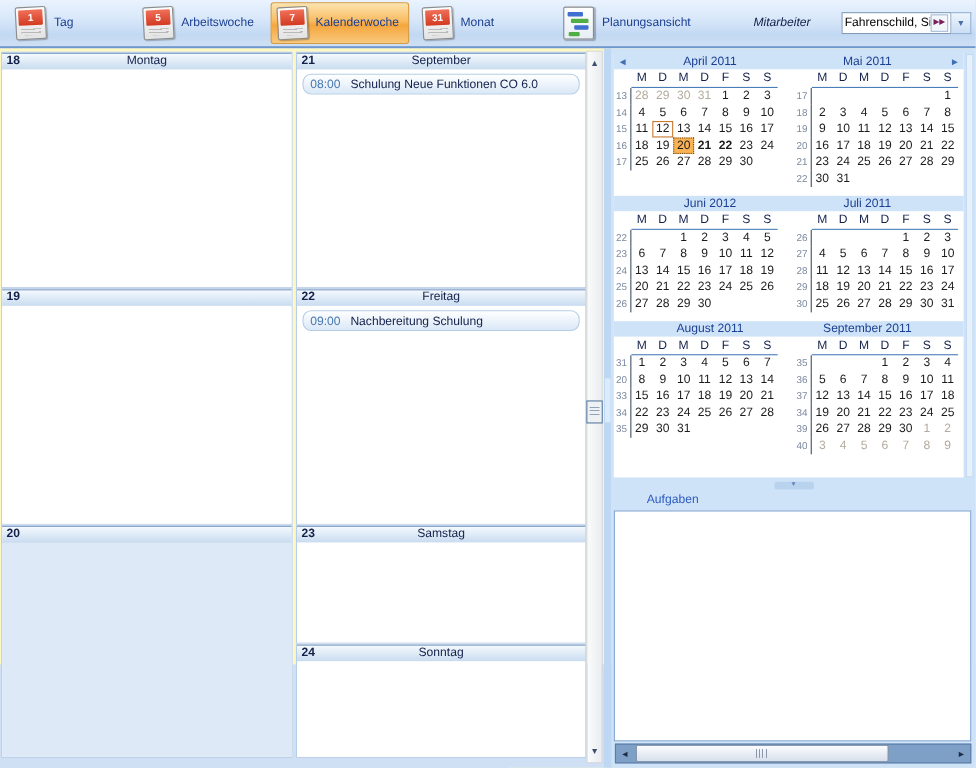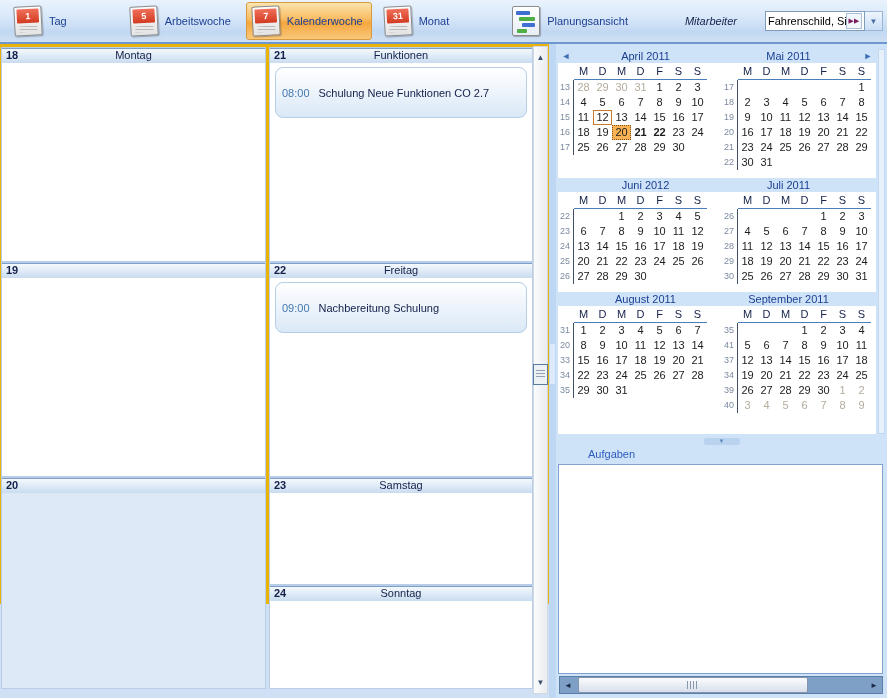--- a/index.html
+++ b/index.html
@@ -17,29 +17,29 @@
   .gantt-icon .g1{left:6px;top:10px;width:16px;background:#4fae44;}
   .gantt-icon .b2{left:9px;top:16px;width:13px;background:#3f6fd0;}
   .gantt-icon .g2{left:4px;top:22px;width:10px;background:#4fae44;}
   .mitarbeiter-label{color:#13204a;font-style:italic;}
   .combo{display:flex;align-items:center;margin-left:28px;}
   .combo-field{width:100px;height:20px;background:#fff;border:1px solid #7f9db9;display:flex;align-items:center;padding:0 2px;box-sizing:border-box;}
   .combo-text{flex:1;color:#000;white-space:nowrap;overflow:hidden;}
   .dd-open{width:14px;height:14px;border:1px solid #a9bed7;background:#f2f7fc;color:#7a1f5c;font-size:7px;line-height:14px;text-align:center;cursor:pointer;}
   .dd-arrow{width:18px;height:20px;border:1px solid #9ab4d6;border-left:none;background:linear-gradient(#eef5fd,#cadef5);color:#4a6fa5;font-size:8px;line-height:20px;text-align:center;cursor:pointer;box-sizing:border-box;}
   
-  .main{position:relative;width:887px;height:560px;background:#eab308;}
+  .main{position:relative;width:887px;height:560px;background:#fef9c3;}
   
   .day-cell{position:absolute;background:#fff;border:1px solid #b7cde8;box-sizing:border-box;}
   .day-cell.hl .day-body{background:#dde9f7;}
   .day-header{height:14px;background:linear-gradient(#f4f9fd,#c9dcf0);border-top:1px solid #7f9fc8;border-bottom:1px solid #9db9da;position:relative;color:var(--text-navy,#13204a);}
   .day-num{position:absolute;left:4px;top:0;font-weight:bold;line-height:13px;}
   .day-name{display:block;text-align:center;line-height:13px;}
   .day-body{position:absolute;top:15px;left:0;right:0;bottom:0;background:#fff;padding-top:4px;}
-  .appt{height:17px;margin:0 5px 2px 5px;border:1px solid #b5cde6;border-radius:8px;background:linear-gradient(#ffffff,#dae8f7);display:flex;align-items:center;padding:16px 6px;cursor:pointer;}
+  .appt{height:17px;margin:0 5px 2px 5px;border:1px solid #b5cde6;border-radius:8px;background:linear-gradient(#ffffff,#dae8f7);display:flex;align-items:center;padding:0 6px;cursor:pointer;}
   .appt-time{color:#4677ad;margin-right:9px;}
   .appt-title{color:var(--text-navy,#13204a);white-space:nowrap;overflow:hidden;}
   
   .vscroll{position:absolute;left:533px;top:2px;width:15px;height:648px;background:linear-gradient(to right,#fafbfc,#e9ecf0);border:1px solid #d4d9df;box-sizing:border-box;}
   .vs-up,.vs-down{position:absolute;left:0;width:100%;text-align:center;font-size:8px;color:#3d4f6e;cursor:pointer;}
   .vs-up{top:6px;}
   .vs-down{bottom:6px;}
   .vs-thumb{position:absolute;left:-1px;top:317px;width:15px;height:21px;background:#eef1f4;border:1px solid #5a7aa0;box-sizing:border-box;cursor:pointer;}
   .vs-thumb .grip{margin:5px 2px;height:9px;background:repeating-linear-gradient(#93a2b4 0 1px,transparent 1px 3px);}
   .panel-divider{position:absolute;left:549px;top:0;width:7px;height:654px;background:#bed7f2;}
@@ -146,26 +146,26 @@
   <div class="day-cell hl" style="left:1px;top:433px;width:265px;height:212px;">
     <div class="day-header">
       <span class="day-num">20</span>
     </div>
     <div class="day-body"></div>
   </div>
 
   <div class="day-cell" style="left:269px;top:3px;width:264px;height:215px;">
     <div class="day-header">
       <span class="day-num">21</span>
-      <span class="day-name">Funktionen</span>
+      <span class="day-name">September</span>
     </div>
     <div class="day-body">
       <div class="appt">
         <span class="appt-time">08:00</span>
-        <span class="appt-title">Schulung Neue Funktionen CO 2.7</span>
+        <span class="appt-title">Schulung Neue Funktionen CO 6.0</span>
       </div>
     </div>
   </div>
   <div class="day-cell" style="left:269px;top:218px;width:264px;height:215px;">
     <div class="day-header">
       <span class="day-num">22</span>
       <span class="day-name">Freitag</span>
     </div>
     <div class="day-body">
       <div class="appt">
@@ -632,21 +632,21 @@
                 <span class="cal-cell"></span>
                 <span class="cal-cell"></span>
                 <span class="cal-cell"></span>
                 <span class="cal-cell">1</span>
                 <span class="cal-cell">2</span>
                 <span class="cal-cell">3</span>
                 <span class="cal-cell">4</span>
               </div>
             </div>
             <div class="cal-week">
-              <span class="wn rule">41</span>
+              <span class="wn rule">36</span>
               <div class="days-wrap">
                 <span class="cal-cell">5</span>
                 <span class="cal-cell">6</span>
                 <span class="cal-cell">7</span>
                 <span class="cal-cell">8</span>
                 <span class="cal-cell">9</span>
                 <span class="cal-cell">10</span>
                 <span class="cal-cell">11</span>
               </div>
             </div>

